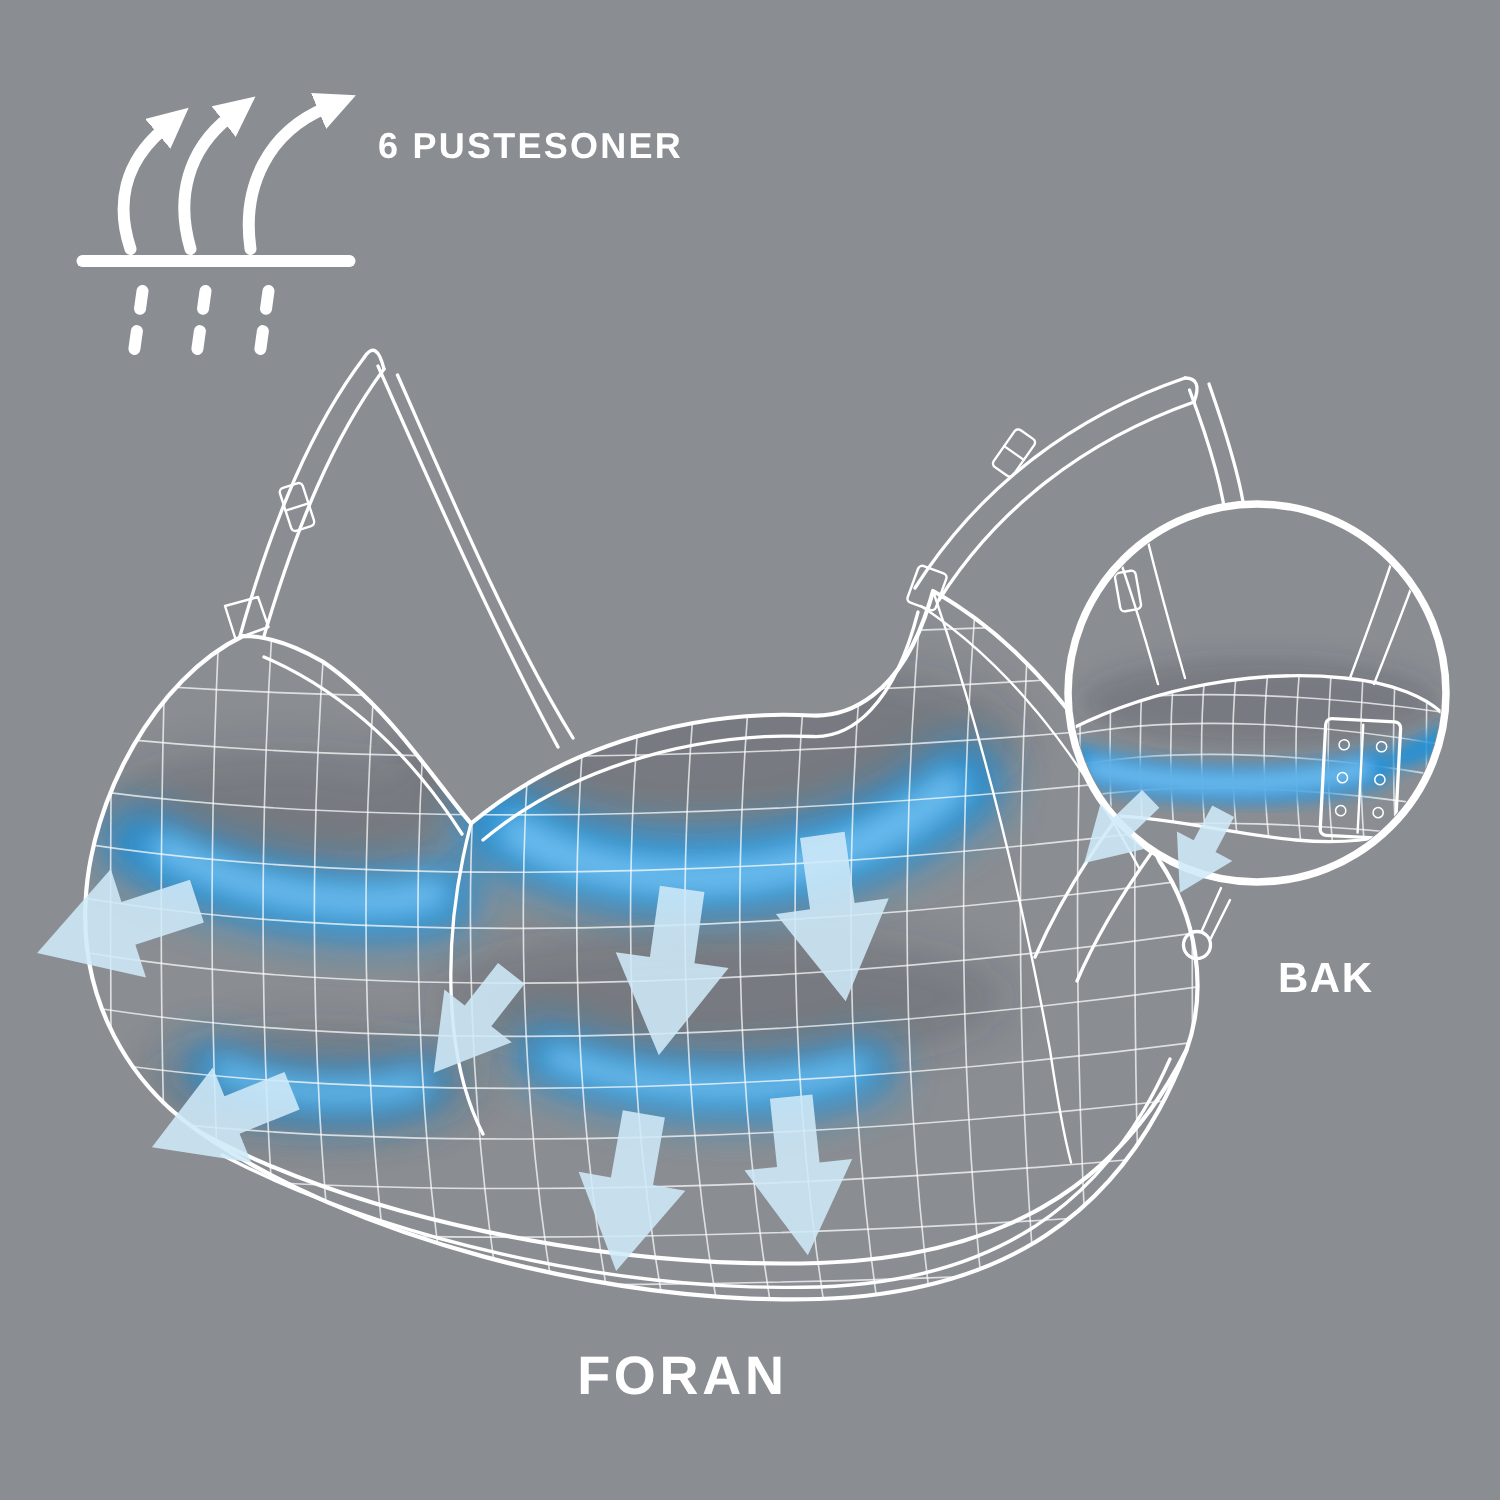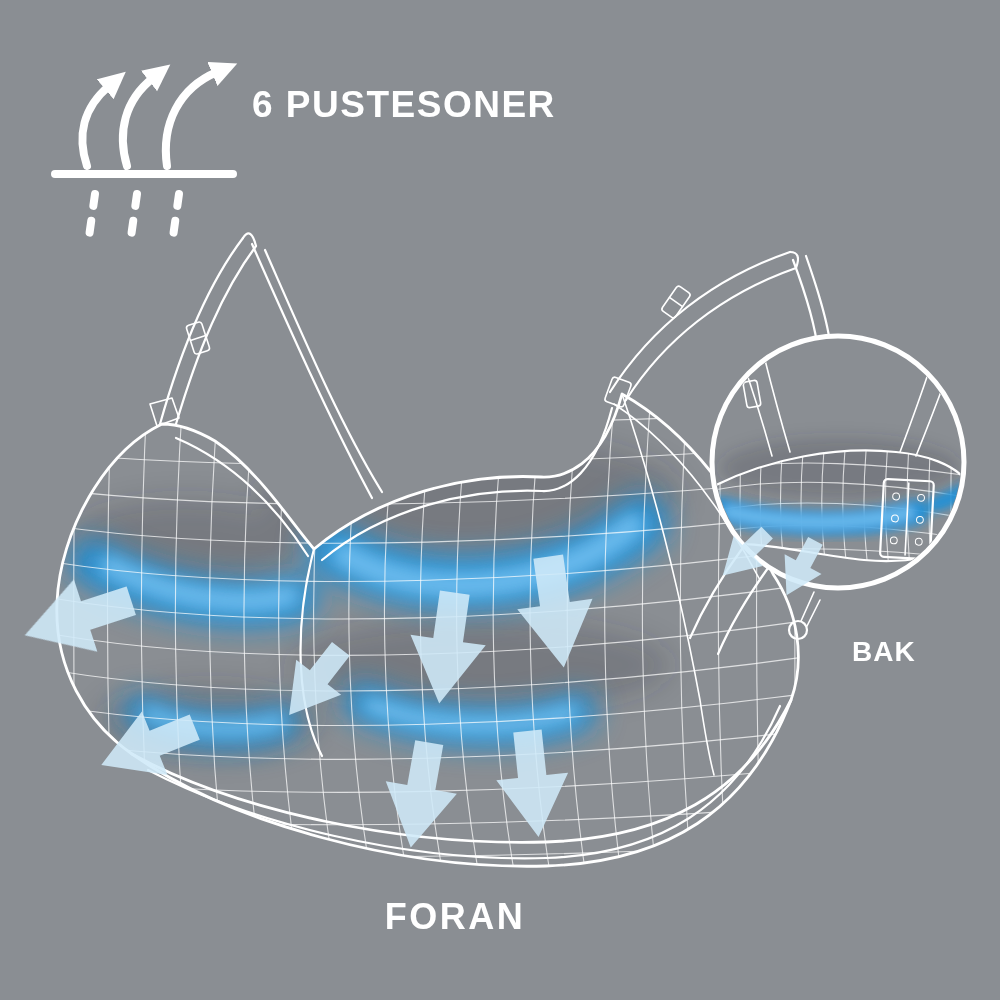--- a/index.html
+++ b/index.html
@@ -13,21 +13,21 @@
   html,body{margin:0;padding:0;background:var(--bg);}
   .canvas{
     position:relative;width:1000px;height:1000px;overflow:hidden;
     background:var(--bg);
     font-family:"Liberation Sans",sans-serif;
   }
   #bra-svg{position:absolute;left:0;top:0;width:1000px;height:1000px;}
   .feature-icon{position:absolute;left:45px;top:40px;}
   .feature-label{
     position:absolute;left:252px;top:84px;
-    font-size:37px;font-weight:bold;color:var(--text);letter-spacing:1.5px;
+    font-size:24px;font-weight:bold;color:var(--text);letter-spacing:1.5px;
     white-space:nowrap;
   }
   .label-bak{
     position:absolute;left:852px;top:636px;
     font-size:28px;font-weight:bold;color:var(--text);letter-spacing:1px;
   }
   .label-foran{
     position:absolute;left:455px;top:896px;transform:translateX(-50%);
     font-size:36px;font-weight:bold;color:var(--text);letter-spacing:2.5px;text-align:center;
   }

